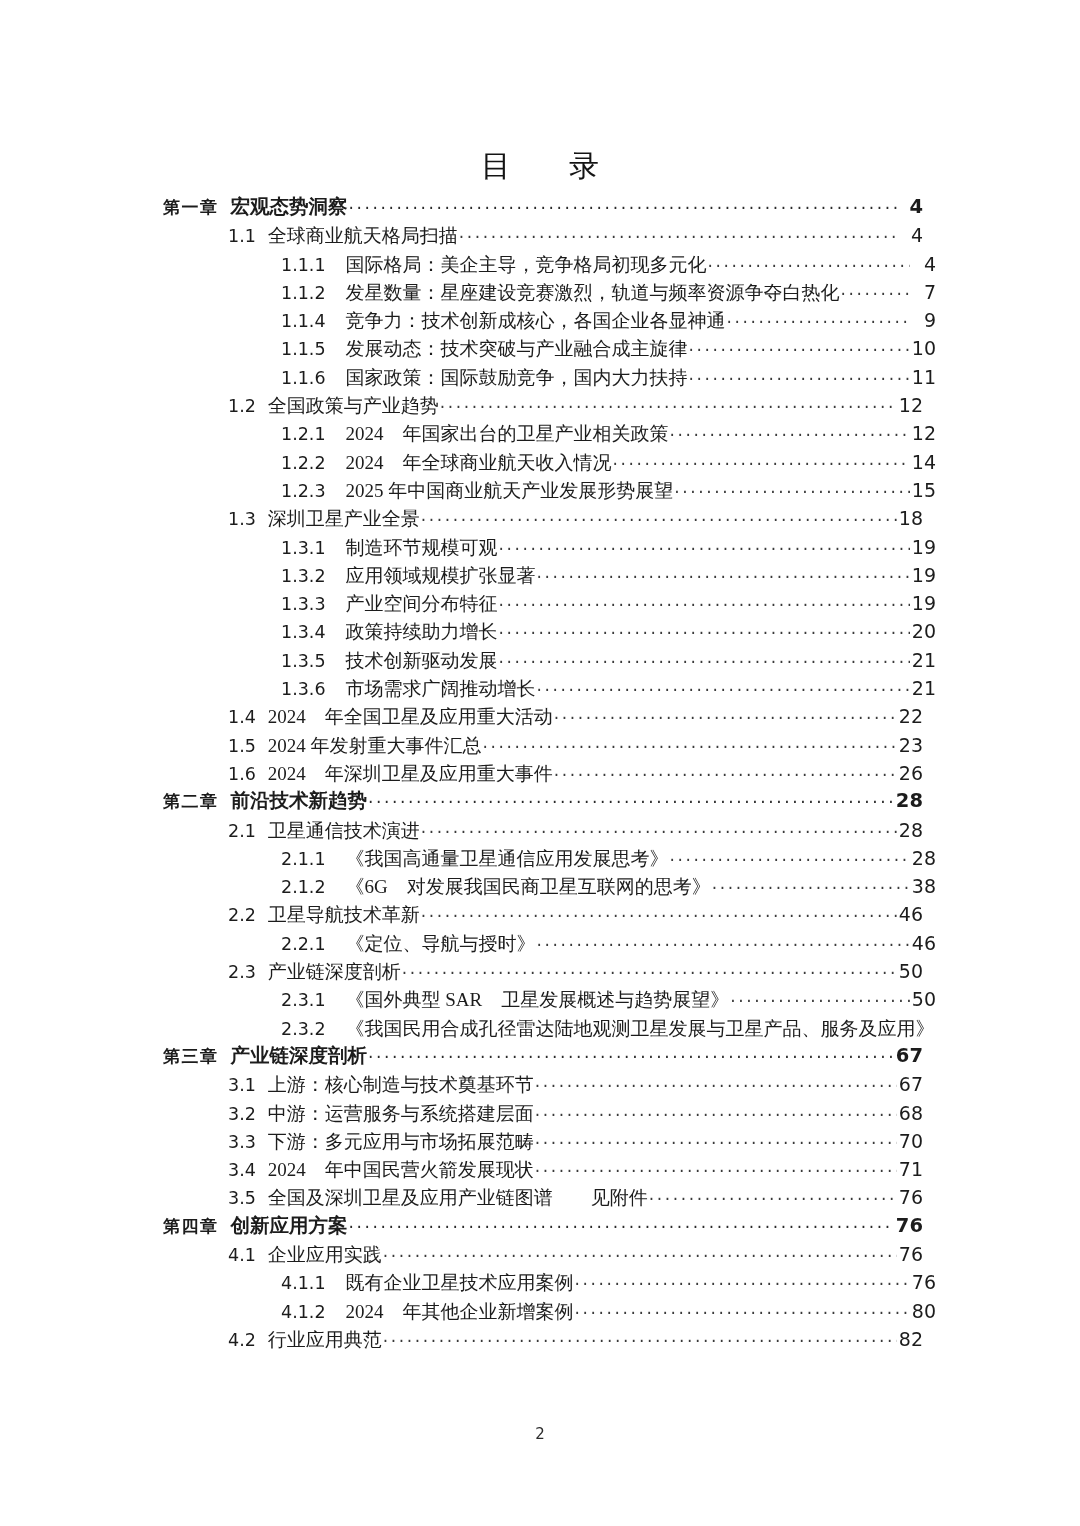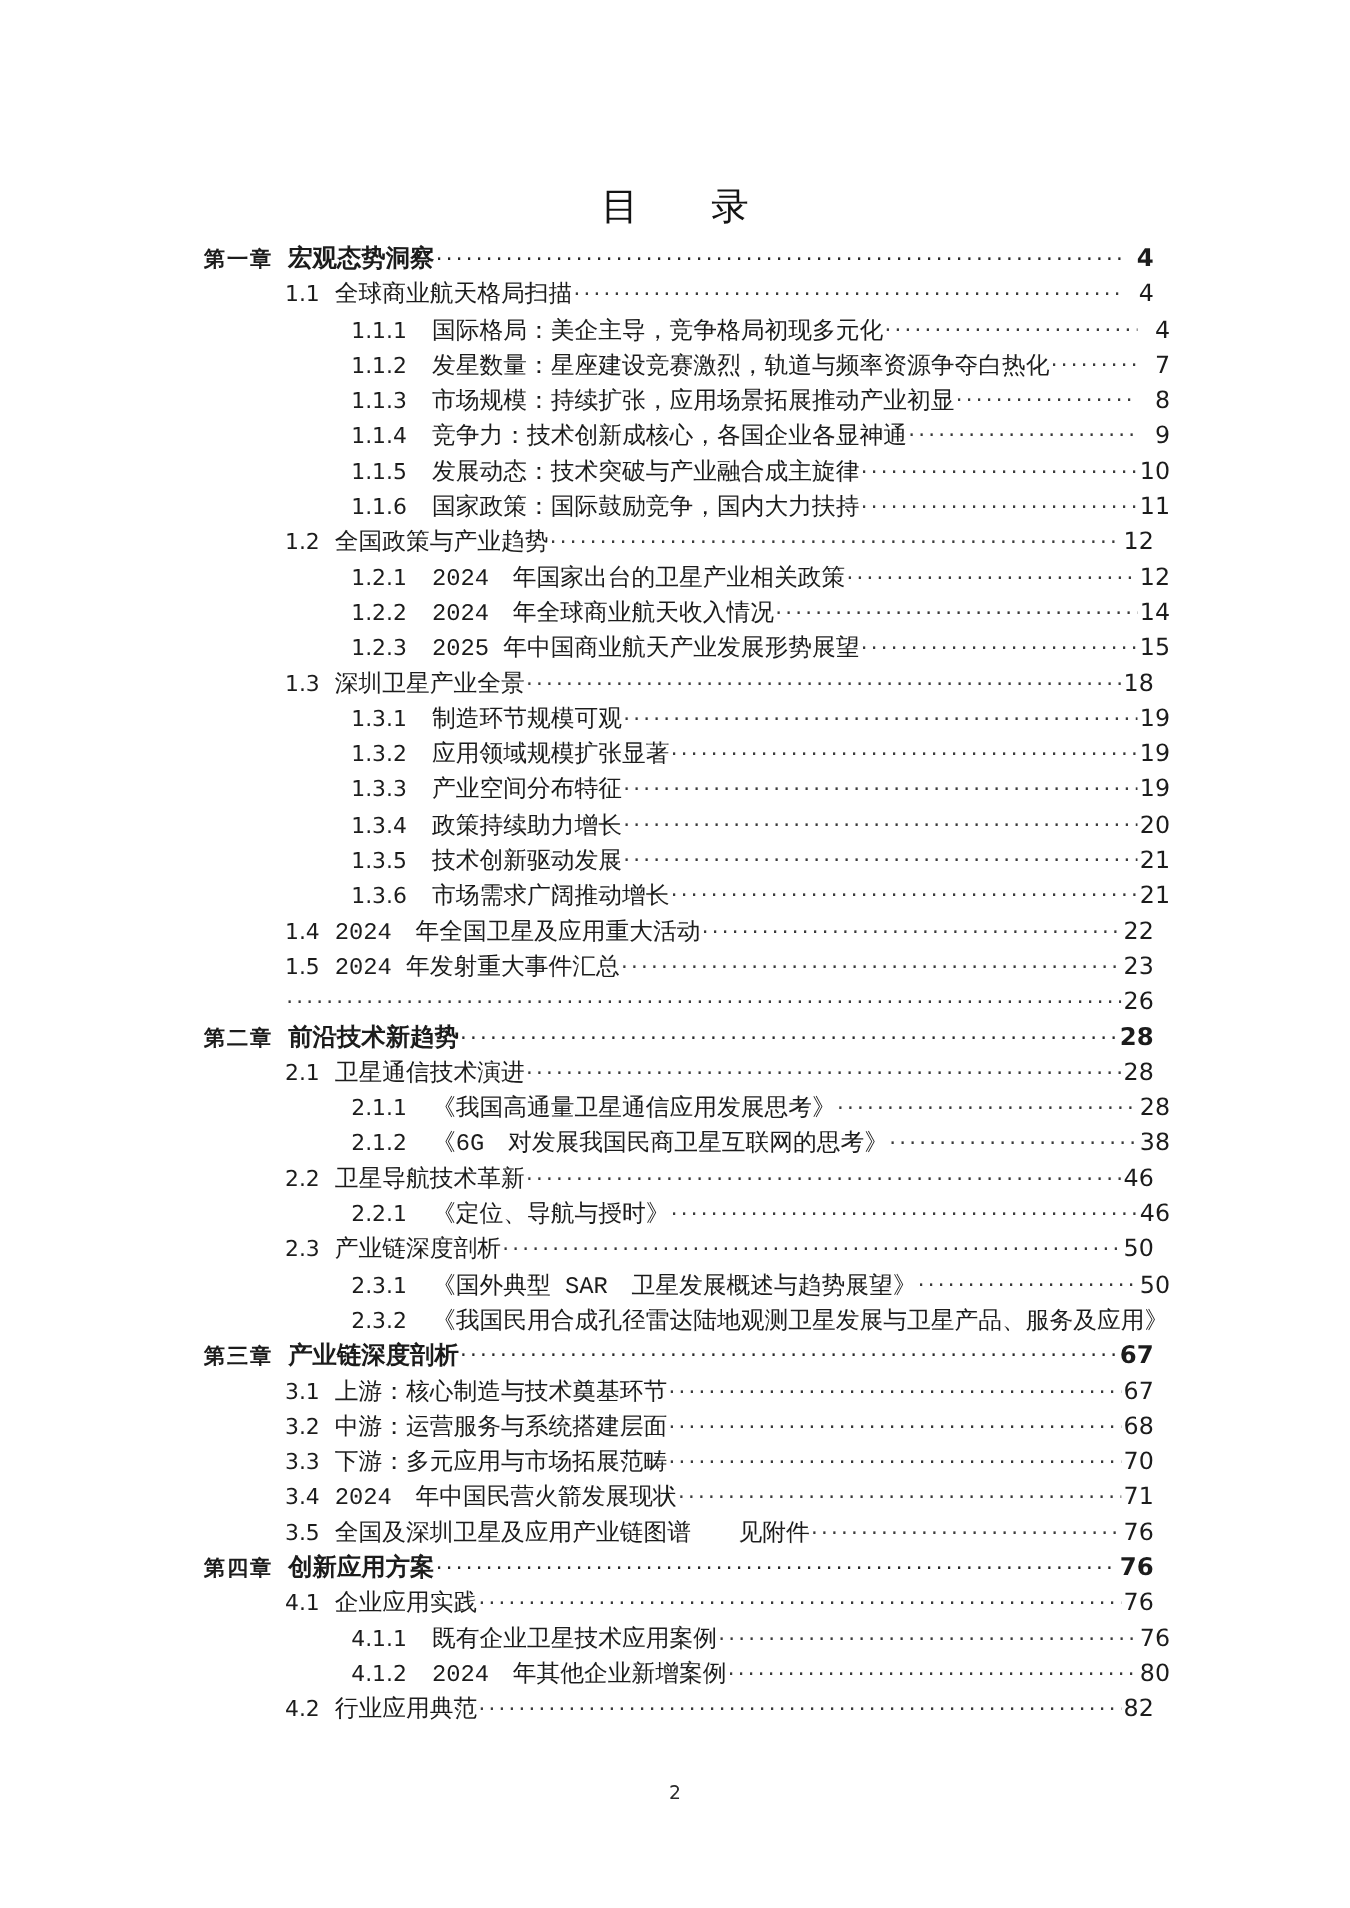--- a/index.html
+++ b/index.html
@@ -122,21 +122,21 @@
   }
   .lvl-1 .num {
     font-family: "DejaVu Serif", "Liberation Serif", serif;
     font-size: 17px;
     font-weight: 700;
     letter-spacing: 1.5px;
   }
   .gap-m { display: inline-block; width: 12px; }
   .gap-l { display: inline-block; width: 20px; }
 
-  .txt { font-family: Liberation Mono, monospace; }
+  .txt { font-family: Liberation Serif, serif; }
 
   
   .page-number {
     position: absolute;
     left: 0;
     top: 1412px;
     width: 1080px;
     text-align: center;
     font-size: 15px;
     line-height: 20px;
@@ -166,25 +166,20 @@
         <span class="toc-label"><span class="num">1.1.1</span><span class="gap-l"></span><span class="txt">国际格局：美企主导，竞争格局初现多元化</span></span>
         <span class="toc-leader"></span>
         <span class="toc-page">4</span>
       </div>
       <div class="toc-row lvl-3">
         <span class="toc-label"><span class="num">1.1.2</span><span class="gap-l"></span><span class="txt">发星数量：星座建设竞赛激烈，轨道与频率资源争夺白热化</span></span>
         <span class="toc-leader"></span>
         <span class="toc-page">7</span>
       </div>
       <div class="toc-row lvl-3">
-        <span class="toc-label"><span class="num">1.1.3</span><span class="gap-l"></span><span class="txt">市场规模：持续扩张，应用场景拓展推动产业初显</span></span>
-        <span class="toc-leader"></span>
-        <span class="toc-page">8</span>
-      </div>
-      <div class="toc-row lvl-3">
         <span class="toc-label"><span class="num">1.1.4</span><span class="gap-l"></span><span class="txt">竞争力：技术创新成核心，各国企业各显神通</span></span>
         <span class="toc-leader"></span>
         <span class="toc-page">9</span>
       </div>
       <div class="toc-row lvl-3">
         <span class="toc-label"><span class="num">1.1.5</span><span class="gap-l"></span><span class="txt">发展动态：技术突破与产业融合成主旋律</span></span>
         <span class="toc-leader"></span>
         <span class="toc-page">10</span>
       </div>
       <div class="toc-row lvl-3">
@@ -251,20 +246,21 @@
         <span class="toc-label"><span class="num">1.4</span><span class="gap-m"></span><span class="txt">2024　年全国卫星及应用重大活动</span></span>
         <span class="toc-leader"></span>
         <span class="toc-page">22</span>
       </div>
       <div class="toc-row lvl-2">
         <span class="toc-label"><span class="num">1.5</span><span class="gap-m"></span><span class="txt">2024 年发射重大事件汇总</span></span>
         <span class="toc-leader"></span>
         <span class="toc-page">23</span>
       </div>
       <div class="toc-row lvl-2">
+        <span class="toc-label"><span class="num">1.6</span><span class="gap-m"></span><span class="txt">2024　年深圳卫星及应用重大事件</span></span>
         <span class="toc-leader"></span>
         <span class="toc-page">26</span>
       </div>
       <div class="toc-row lvl-1">
         <span class="toc-label"><span class="num">第二章</span><span class="gap-m"></span><span class="txt">前沿技术新趋势</span></span>
         <span class="toc-leader"></span>
         <span class="toc-page">28</span>
       </div>
       <div class="toc-row lvl-2">
         <span class="toc-label"><span class="num">2.1</span><span class="gap-m"></span><span class="txt">卫星通信技术演进</span></span>

